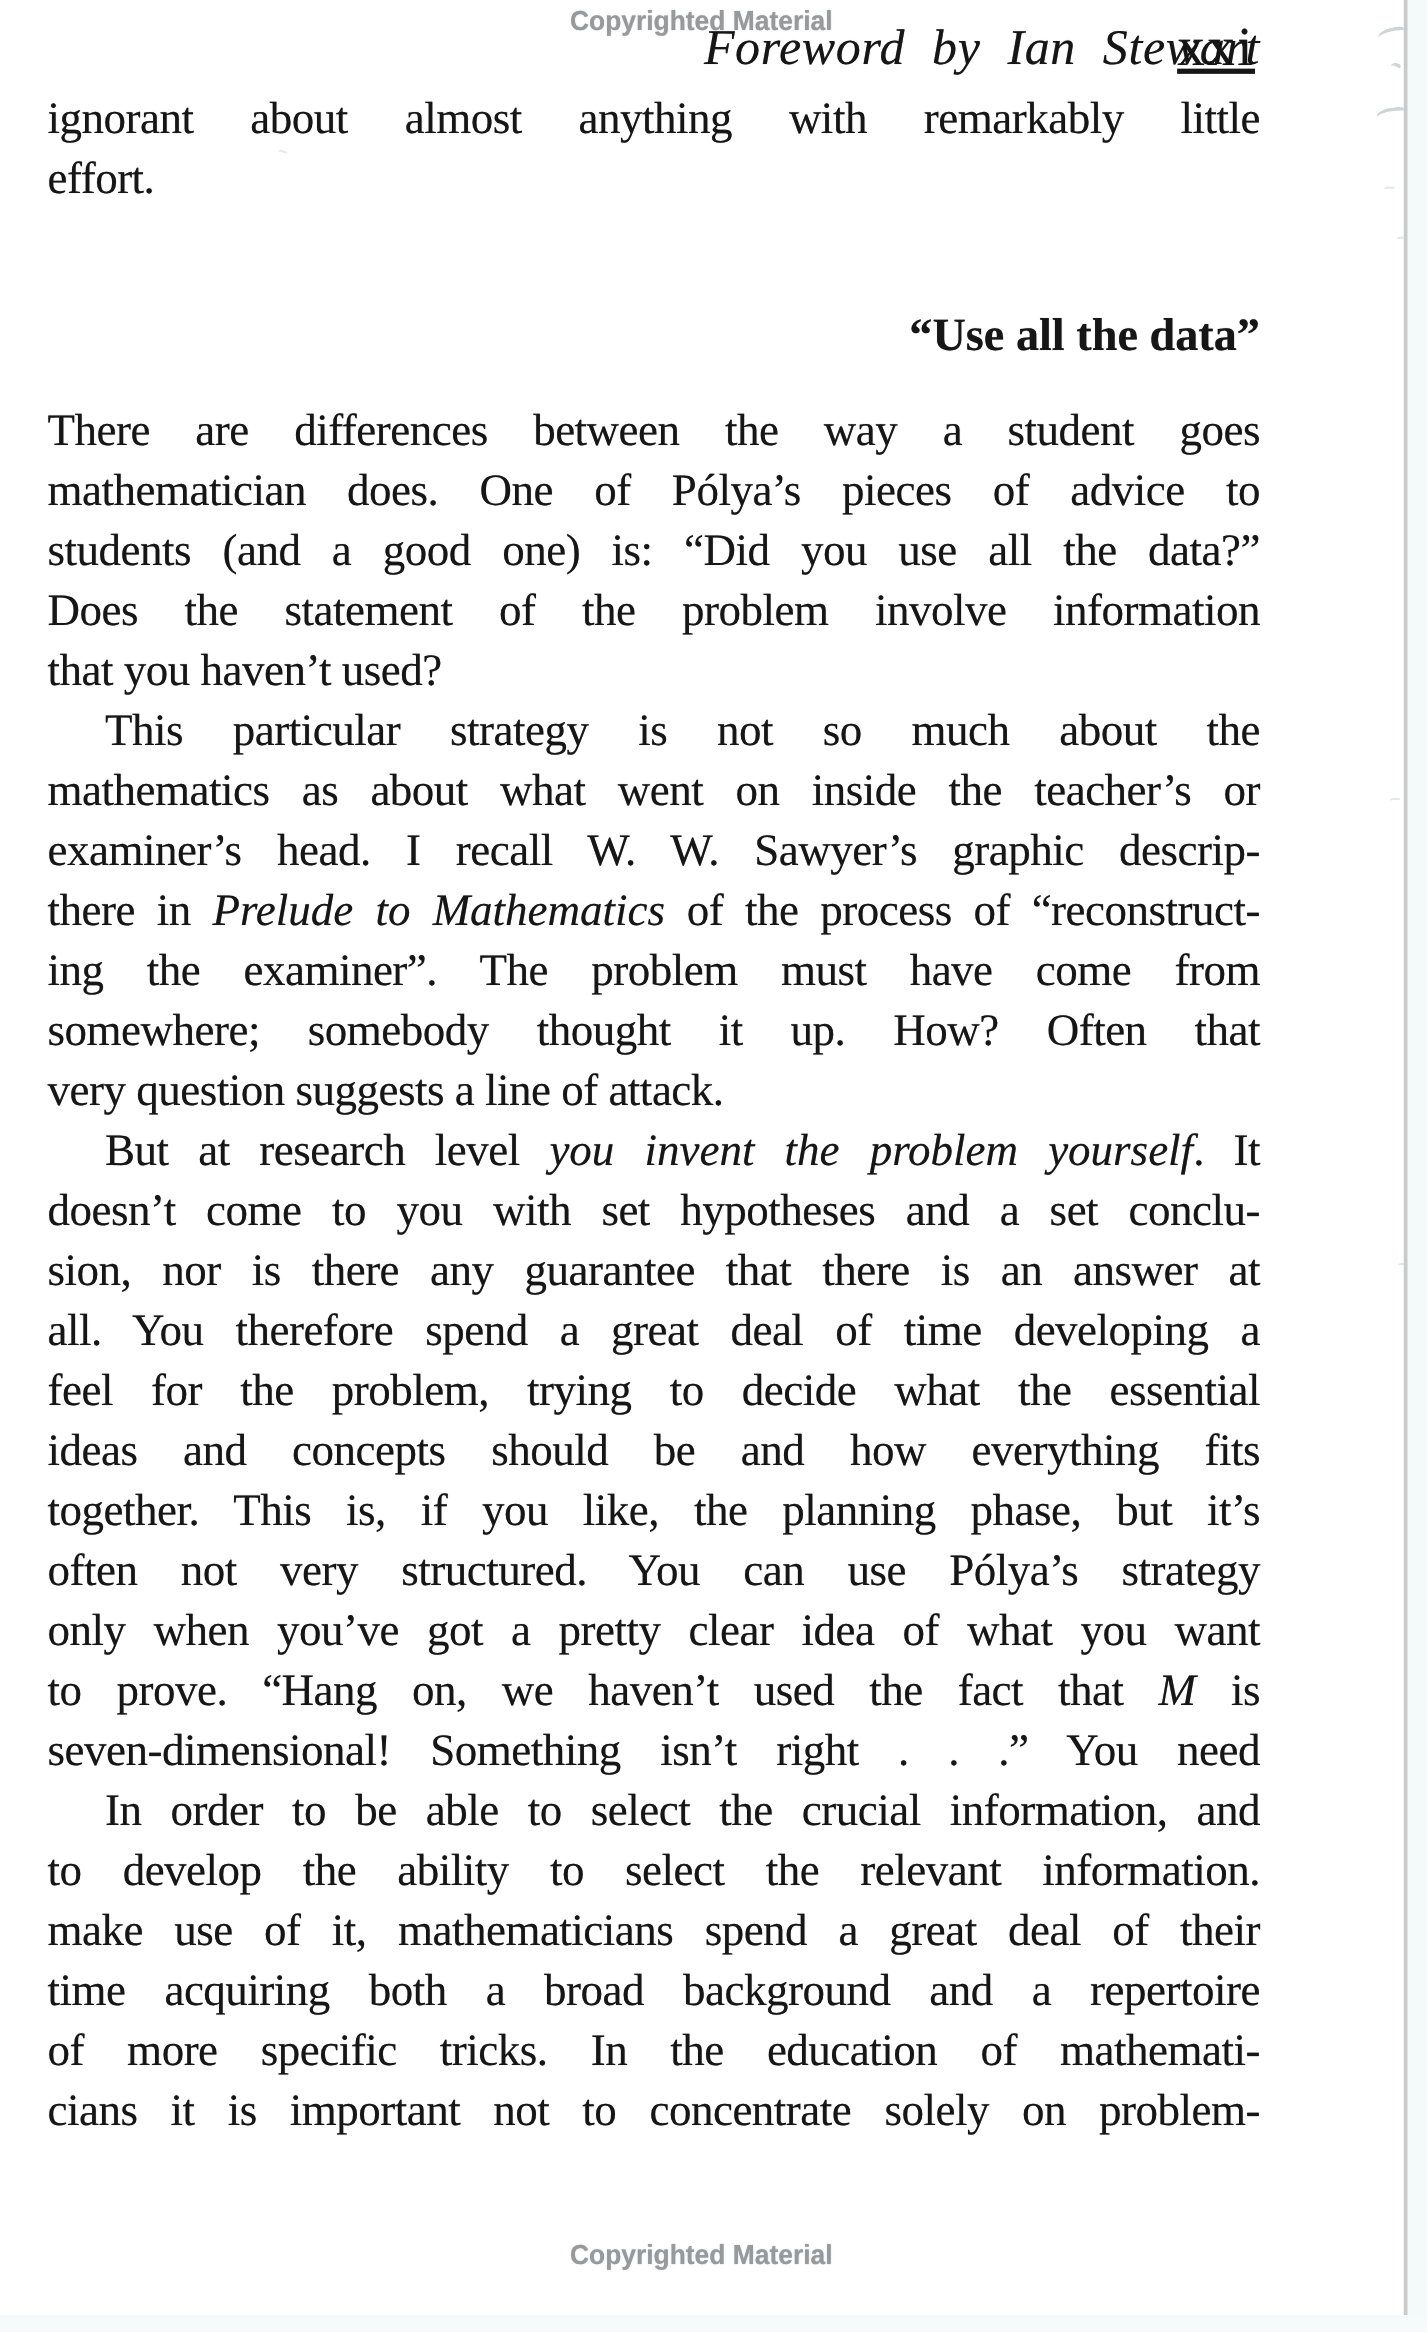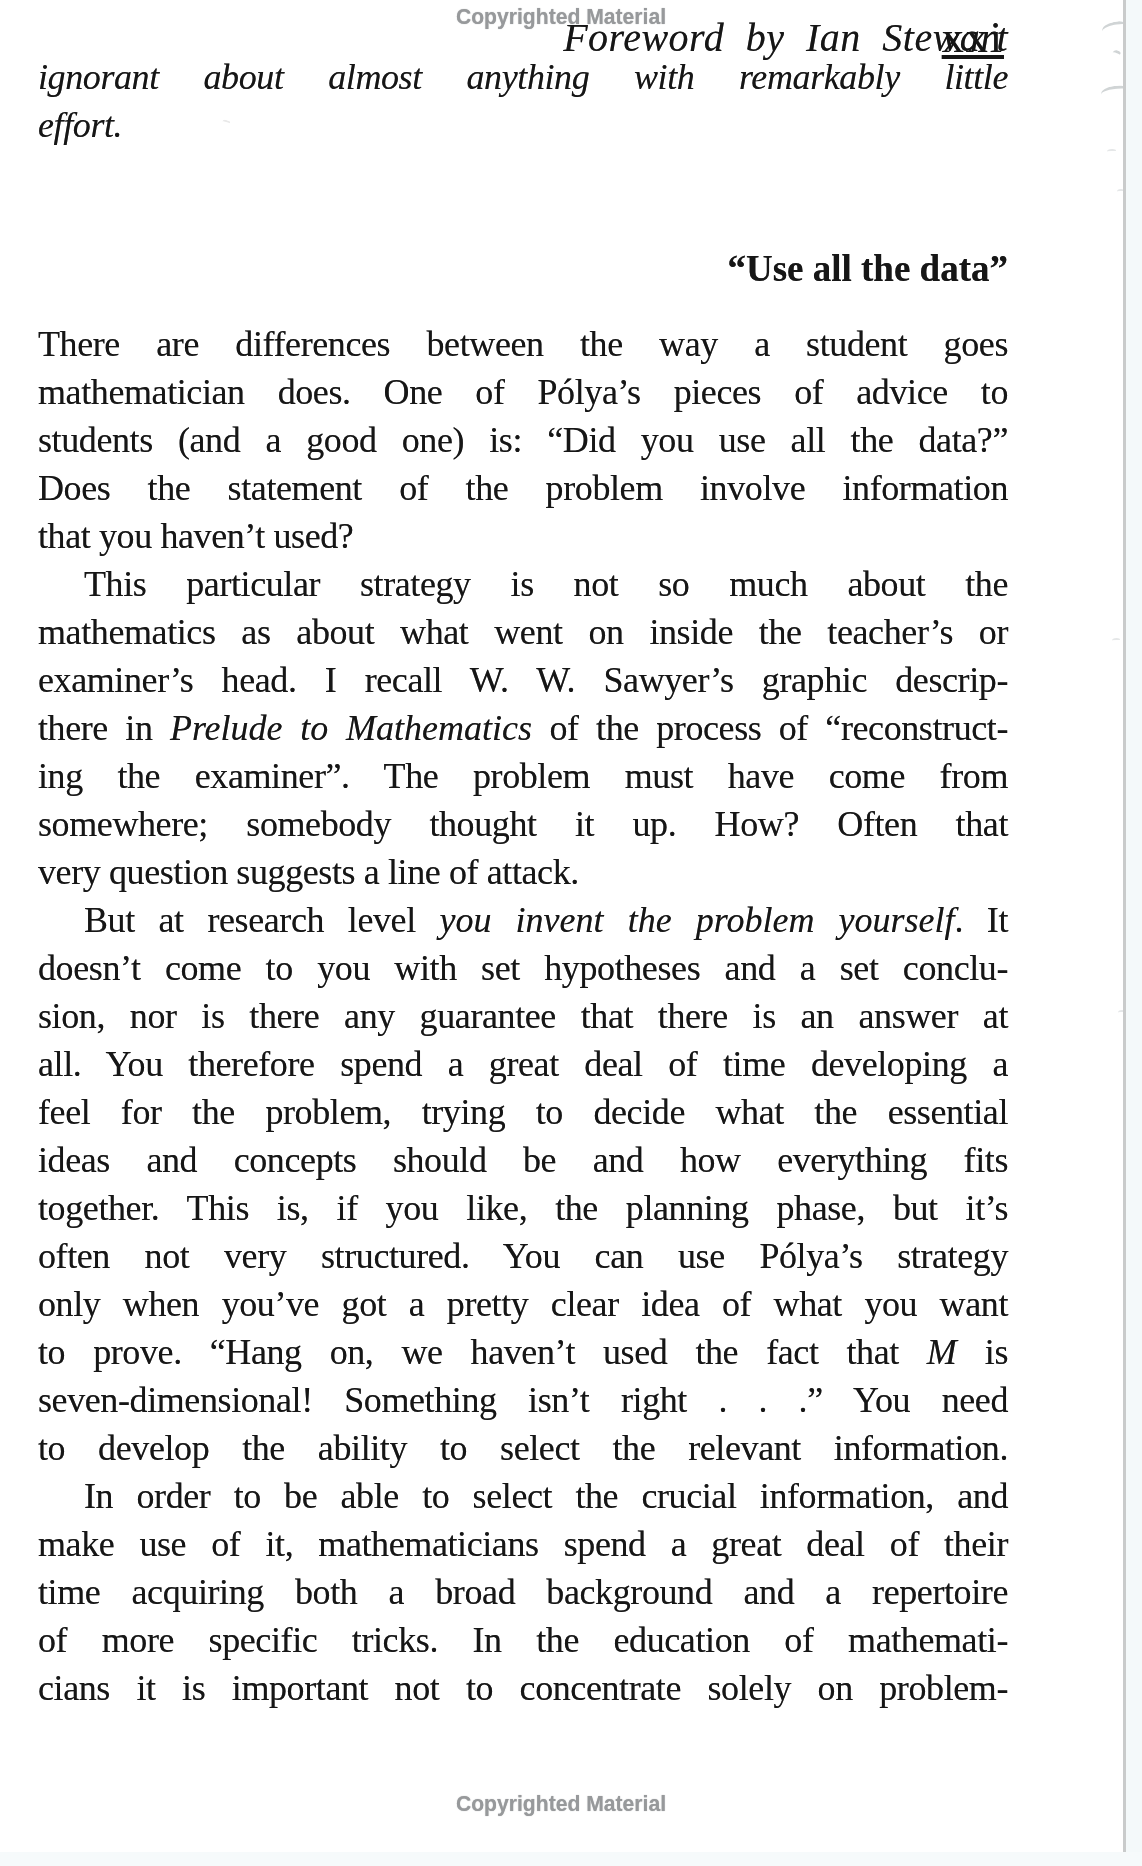--- a/index.html
+++ b/index.html
@@ -61,21 +61,21 @@
 
   
   .textcol {
     position: absolute;
     left: 38px;
     width: 970px;
     font-size: 36px;
     letter-spacing: -0.4px;
     text-shadow: 0 0 0.6px rgba(0,0,0,0.55);
   }
-  #para-continuation { top: 53px; font-style: italic; }
+  #para-continuation { top: 70px; }
   #para-main { top: 320px; }
 
   .section-heading {
     position: absolute;
     top: 243px;
     left: 38px;
     width: 970px;
     margin: 0;
     text-align: right;
     font-size: 37px;
@@ -174,22 +174,22 @@
       <div class="line just"><span>doesn’t come to you with set hypotheses and a set conclu-</span></div>
       <div class="line just"><span>sion, nor is there any guarantee that there is an answer at</span></div>
       <div class="line just"><span>all. You therefore spend a great deal of time developing a</span></div>
       <div class="line just"><span>feel for the problem, trying to decide what the essential</span></div>
       <div class="line just"><span>ideas and concepts should be and how everything fits</span></div>
       <div class="line just"><span>together. This is, if you like, the planning phase, but it’s</span></div>
       <div class="line just"><span>often not very structured. You can use Pólya’s strategy</span></div>
       <div class="line just"><span>only when you’ve got a pretty clear idea of what you want</span></div>
       <div class="line just"><span>to prove. “Hang on, we haven’t used the fact that </span><i>M</i><span> is</span></div>
       <div class="line just"><span>seven-dimensional! Something isn’t right&nbsp;.&nbsp;.&nbsp;.” You need</span></div>
+      <div class="line just ind"><span>In order to be able to select the crucial information, and</span></div>
       <div class="line just"><span>to develop the ability to select the relevant information.</span></div>
-      <div class="line just ind"><span>In order to be able to select the crucial information, and</span></div>
       <div class="line just"><span>make use of it, mathematicians spend a great deal of their</span></div>
       <div class="line just"><span>time acquiring both a broad background and a repertoire</span></div>
       <div class="line just"><span>of more specific tricks. In the education of mathemati-</span></div>
       <div class="line just"><span>cians it is important not to concentrate solely on problem-</span></div>
     </div>
 
   <div class="watermark bottom">Copyrighted Material</div>
 
   <span class="artifact a1"></span>
   <span class="artifact a2"></span>

